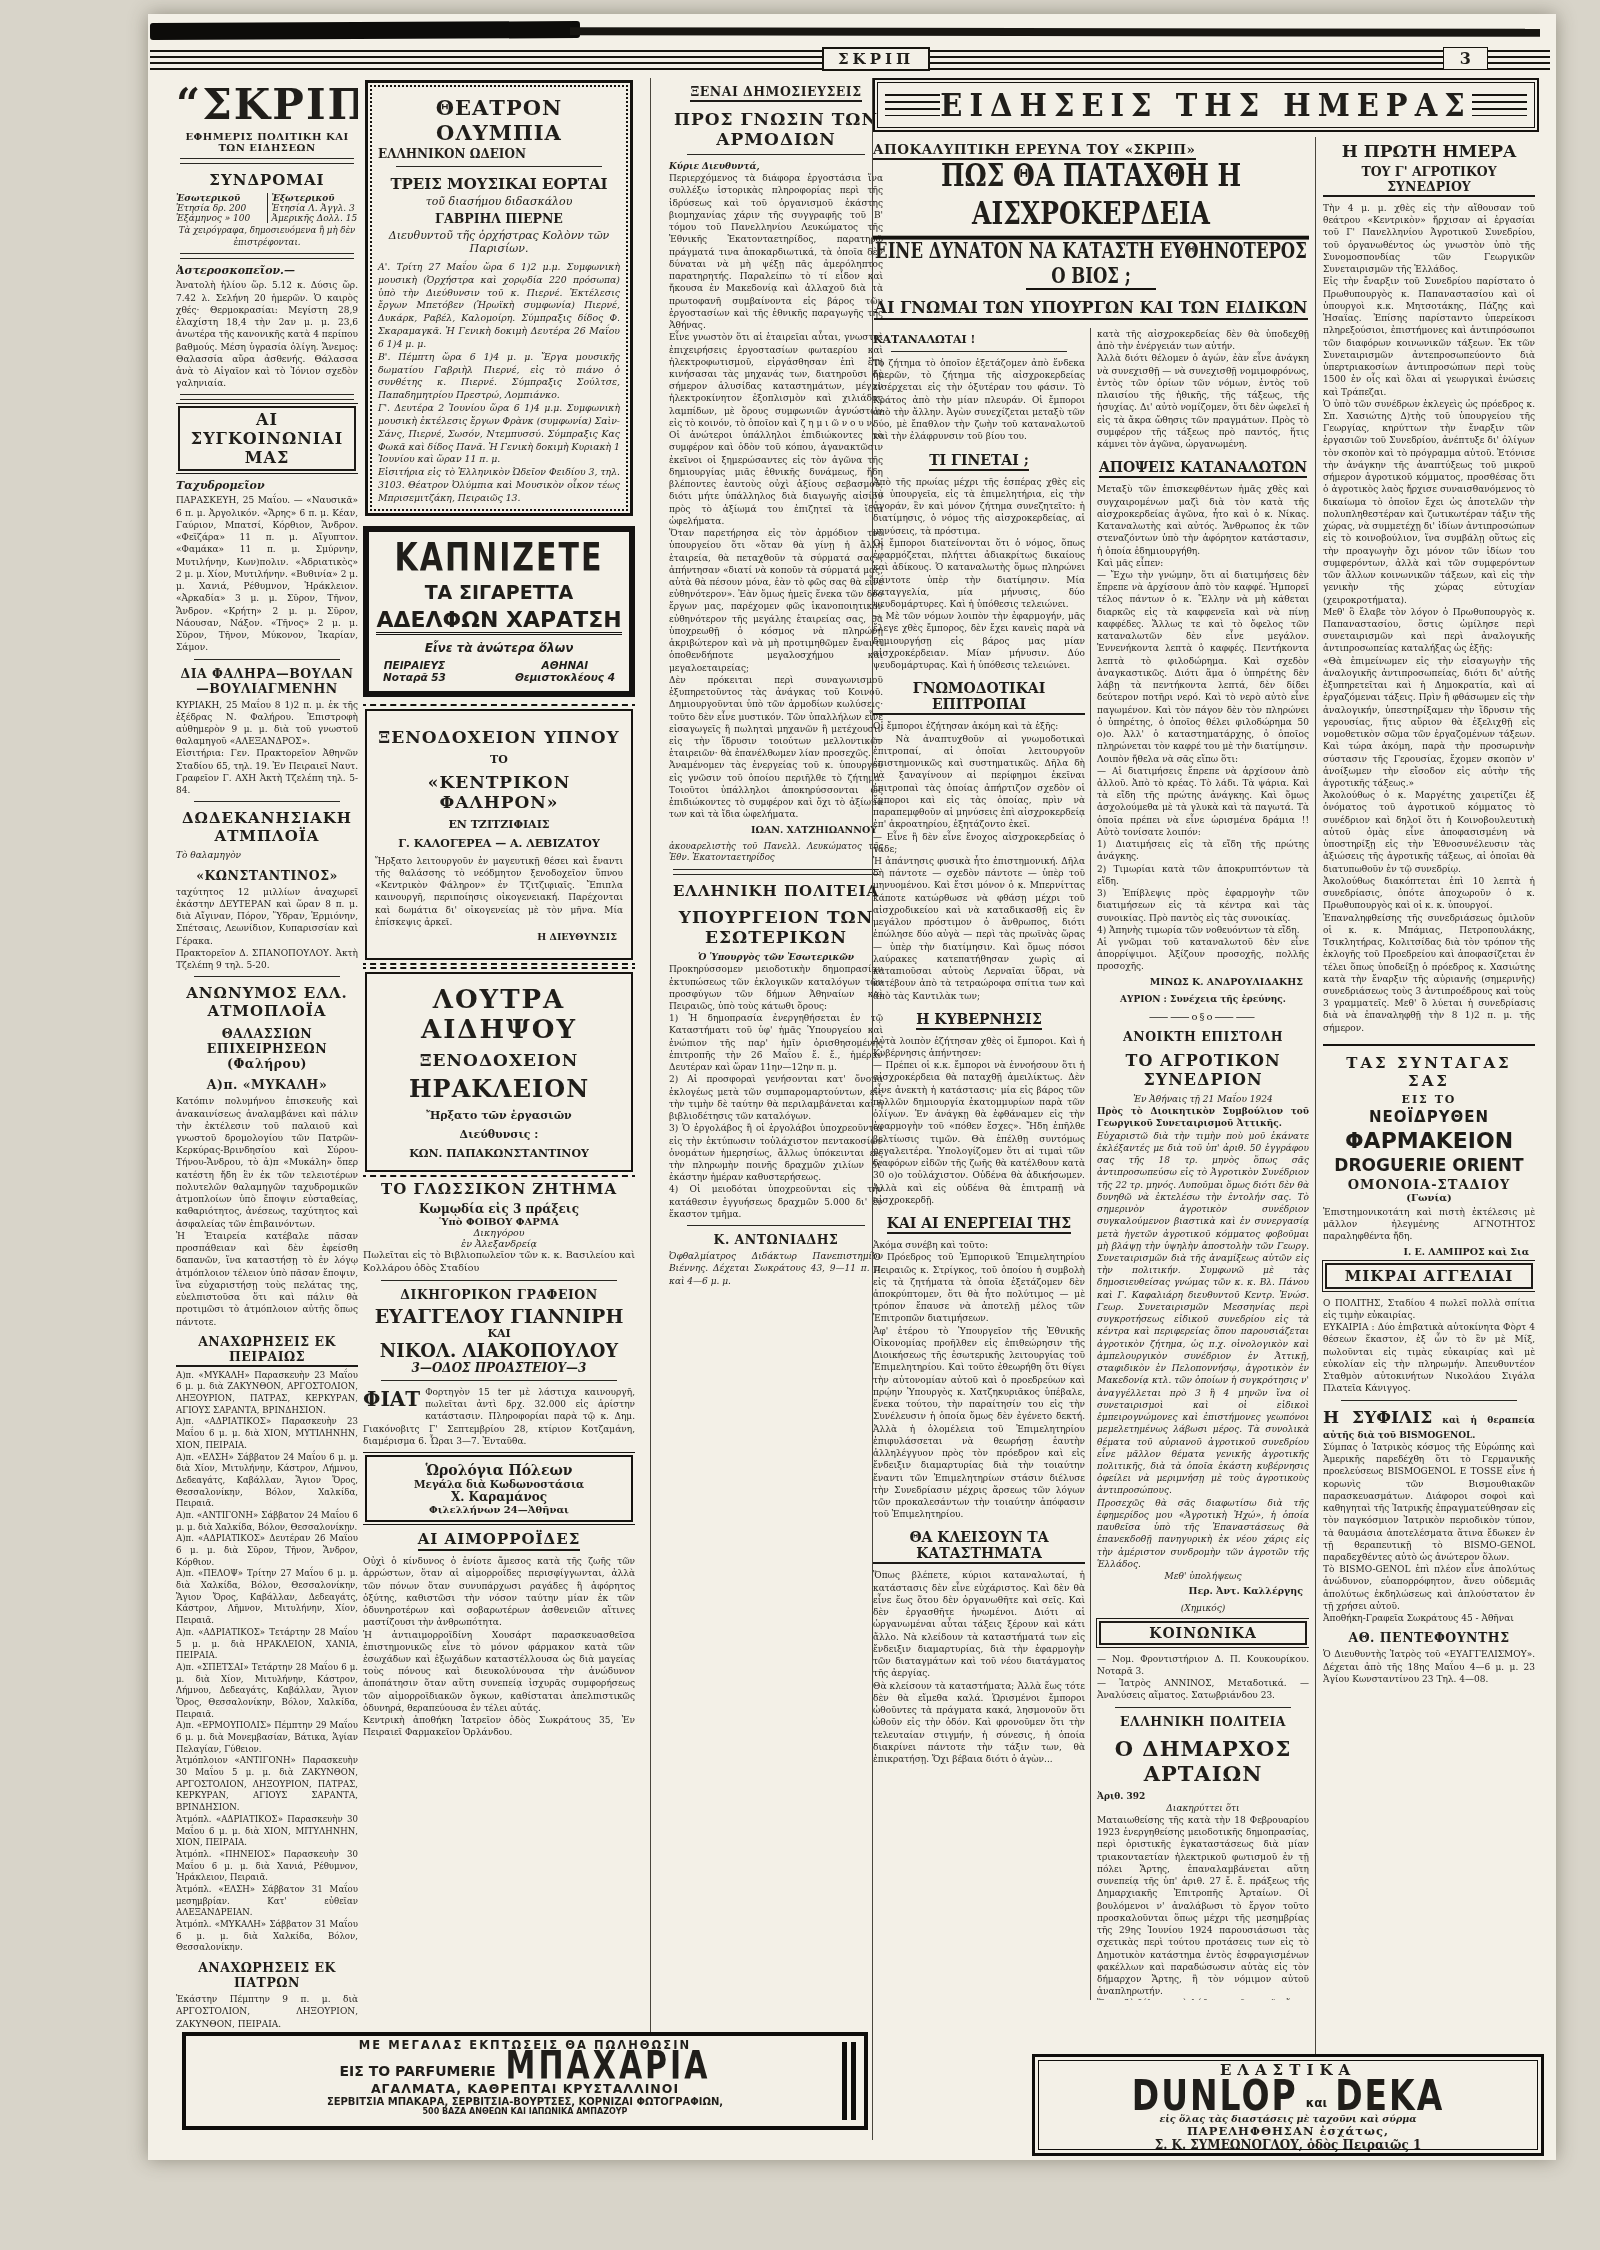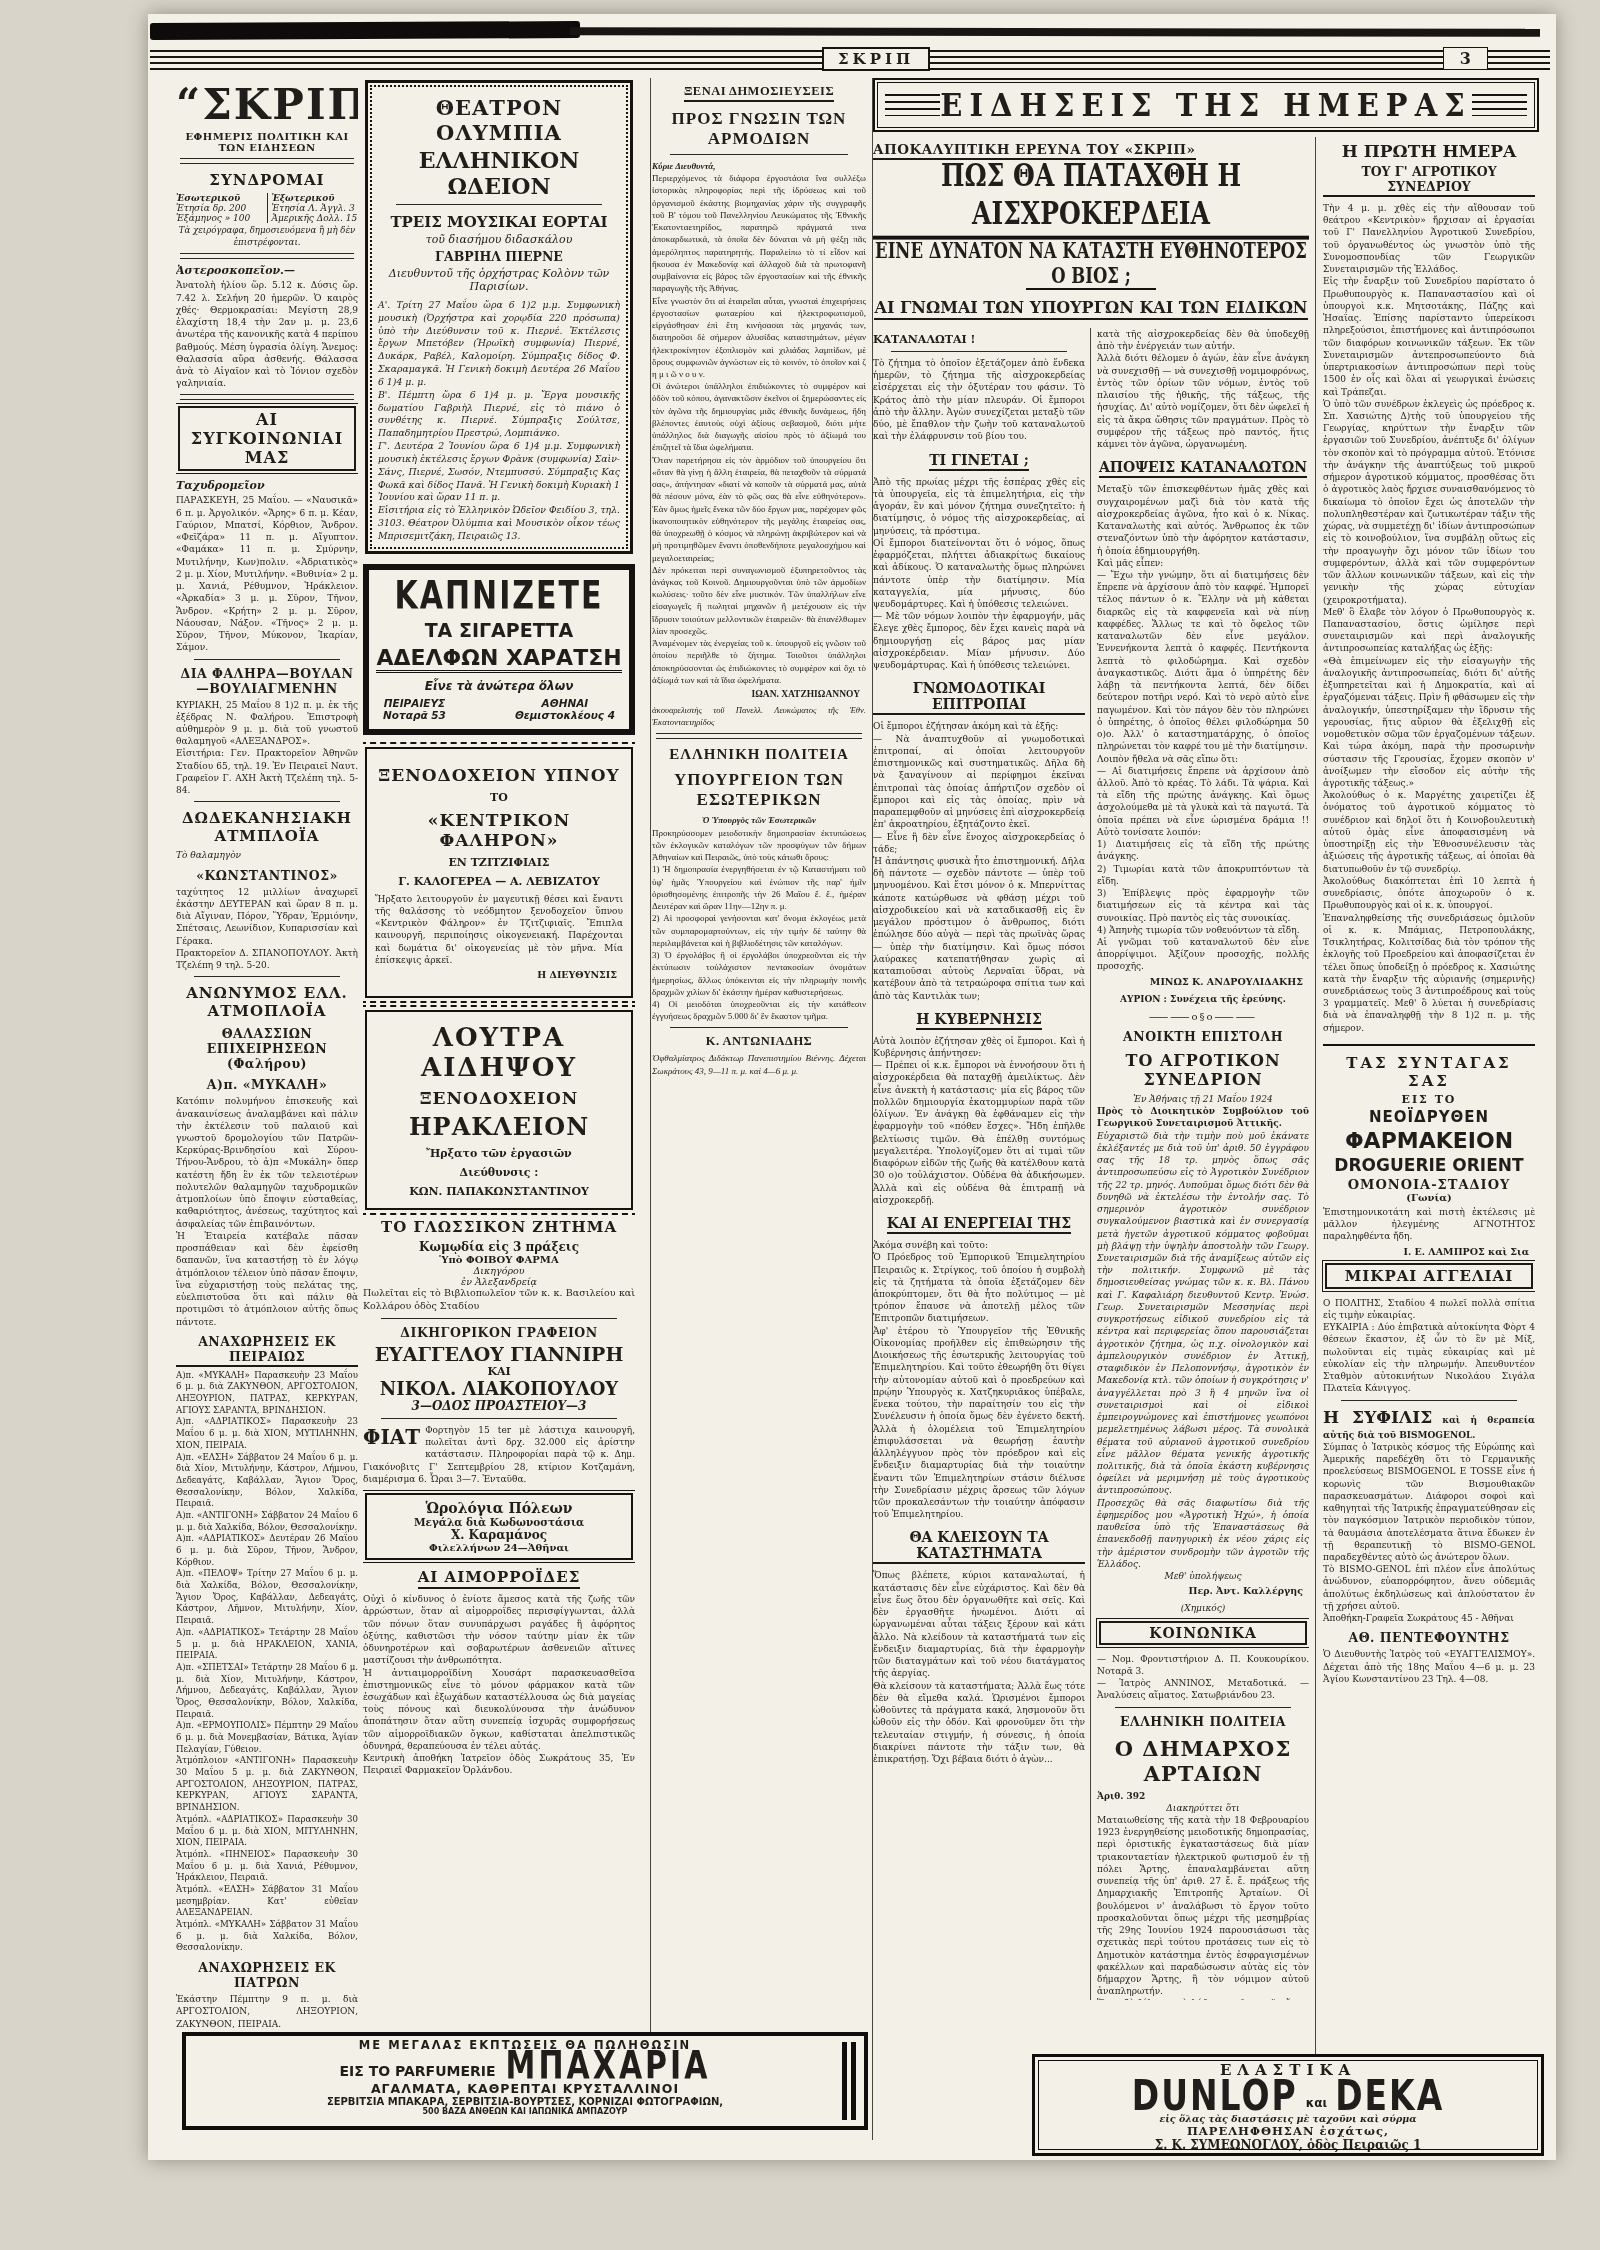--- a/index.html
+++ b/index.html
@@ -11,21 +11,21 @@
   .smudge2{position:absolute;left:570px;top:28px;width:970px;height:8px;background:#181612;transform:rotate(.1deg);}
   .band{position:absolute;left:150px;top:50px;width:1400px;height:22px;
         background:repeating-linear-gradient(180deg,#17150f 0 2px,rgba(0,0,0,0) 2px 6px);}
   .bandlabel{position:absolute;left:672px;top:-3px;background:#f3f0e7;border:2px solid #17150f;
              padding:1px 14px;font-weight:bold;font-size:15px;letter-spacing:4px;}
   .bandpage{position:absolute;right:62px;top:-3px;background:#f3f0e7;border:1px solid #17150f;
             padding:1px 16px;font-weight:bold;font-size:16px;}
   .col{position:absolute;top:78px;overflow:hidden;}
   .colA{left:176px;width:182px;height:1950px;}
   .colB{left:363px;width:272px;height:1950px;}
-  .colC{left:650px;width:214px;height:1954px;border-left:1px solid #4a463c;padding-left:1px;font-family:Liberation Serif, serif;}
+  .colC{left:650px;width:214px;height:1954px;border-left:1px solid #4a463c;padding-left:18px;}
   .rightwrap{left:872px;width:666px;height:2062px;border-left:1px solid #4a463c;}
   .bt{font-size:9px;line-height:1.36;text-align:justify;}
   .pre{white-space:pre-line;}
   .center{text-align:center;}
   .b{font-weight:bold;}
   .it{font-style:italic;}
   .sm{font-size:8.6px;}
   .dbl{height:4px;border-top:1px solid #2a2823;border-bottom:1px solid #2a2823;margin:5px 4px;}
   .rl{border:0;border-top:1px solid #2a2823;margin:5px 18px;}
   .sh1{font-weight:bold;font-size:15px;text-align:center;margin:7px 0 4px;letter-spacing:1px;}
@@ -38,21 +38,21 @@
   .mastsub{font-size:10px;font-weight:bold;text-align:center;letter-spacing:.5px;margin-top:2px;}
   .subsrow{display:flex;font-size:9px;margin:2px 0;}
   .subsrow>div{flex:1;}
   .vsep{flex:0 0 1px !important;background:#2a2823;margin:0 4px;}
   .sig{text-align:right;font-weight:bold;font-size:9.5px;margin:3px 6px 6px 0;}
   .cond{display:inline-block;transform:scaleY(1.3);transform-origin:center;}
   .sans{font-family:"DejaVu Sans",sans-serif;}
   
   .wavy{border:3px solid #15130f;outline:2px dotted #15130f;outline-offset:-7px;padding:12px 10px 8px;margin:2px;}
   .th1{font-weight:bold;font-size:21px;text-align:center;letter-spacing:1px;}
-  .th2{font-weight:bold;font-size:22px;text-align:center;margin-top:2px;}
+  .th2{font-weight:bold;font-size:12px;margin-top:2px;}
   .th3{font-weight:bold;font-size:15px;text-align:center;margin:8px 0 2px;}
   .thsub{font-size:11px;text-align:center;font-style:italic;}
   .thname{font-weight:bold;font-size:12.5px;text-align:center;margin:3px 0;}
   .thsched{font-size:9.3px;line-height:1.38;font-style:italic;text-align:justify;margin-top:6px;}
   
   .smoke{border:6px solid #141210;padding:8px 6px;margin:10px 0 8px;text-align:center;}
   .smk1{font-size:30px;font-weight:bold;letter-spacing:2px;}
   .smk2{font-size:19px;font-weight:bold;margin-top:6px;}
   .smk3{font-size:22px;font-weight:bold;margin-top:4px;border-bottom:3px double #141210;display:inline-block;}
   .smk4{font-size:12px;font-weight:bold;font-style:italic;margin-top:6px;}

